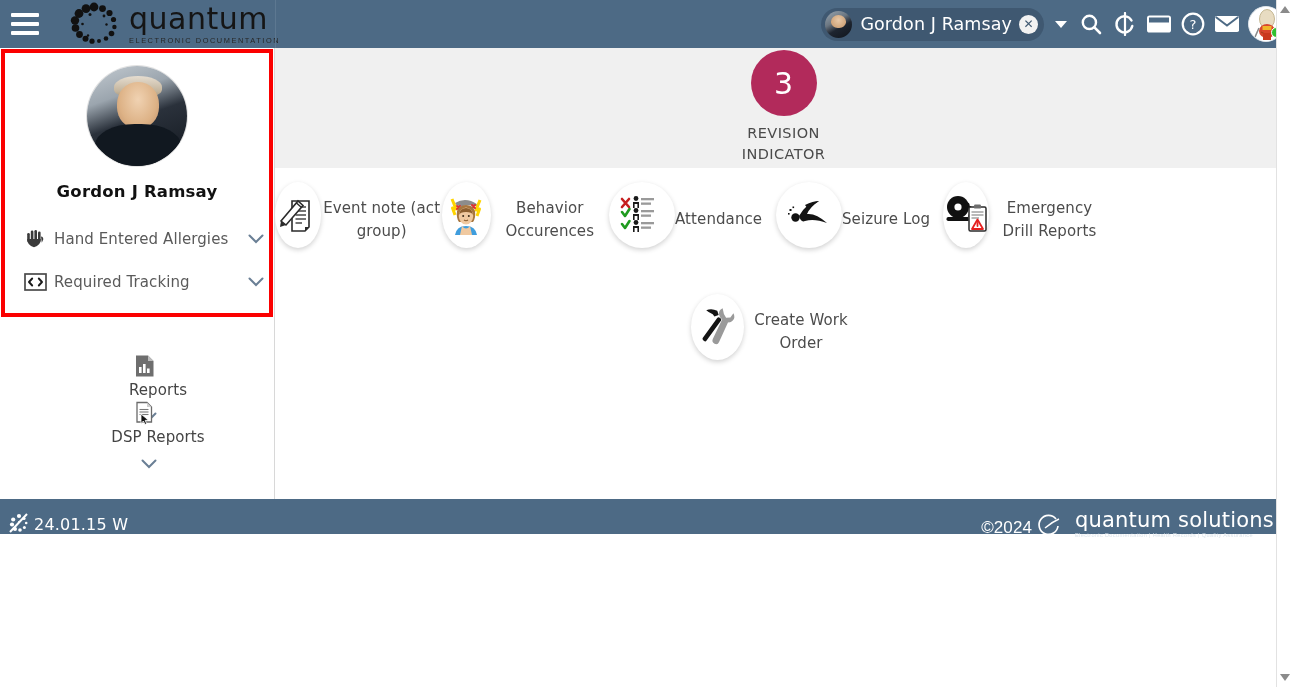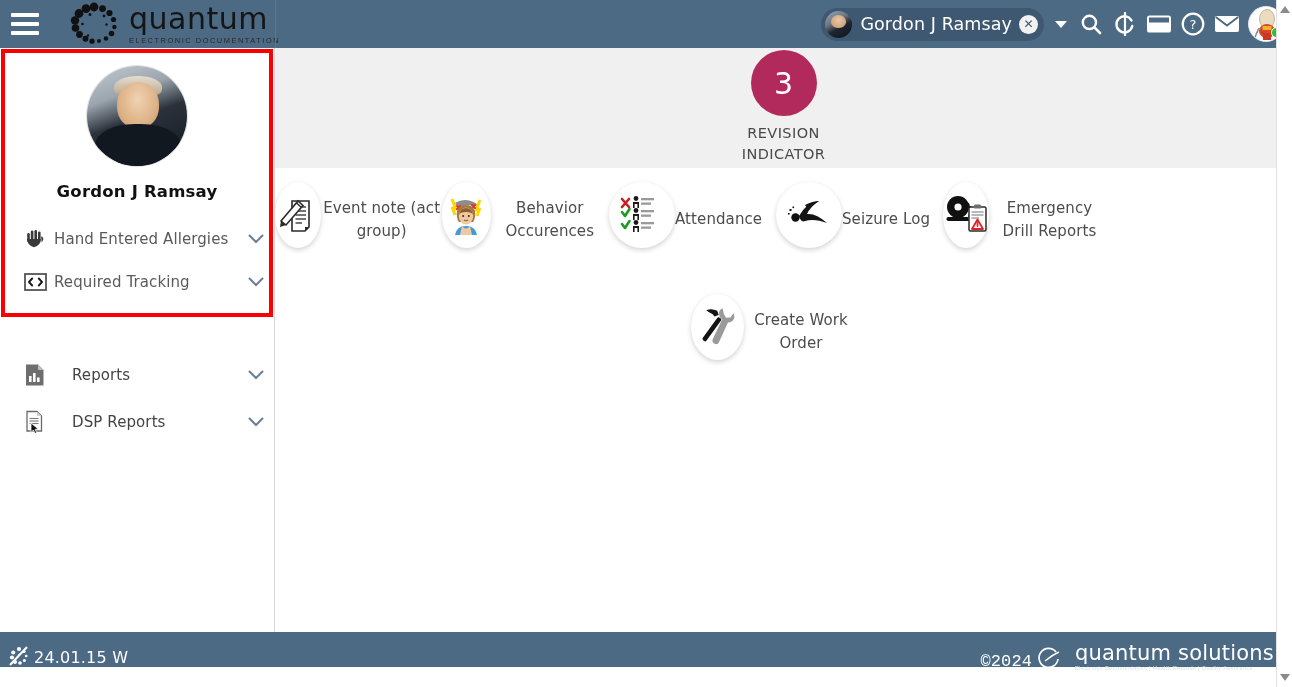--- a/index.html
+++ b/index.html
@@ -4,21 +4,21 @@
 <style>
   * { box-sizing: border-box; margin: 0; padding: 0; }
   html, body {
     width: 1292px; height: 687px;
     font-family: "Liberation Sans", sans-serif;
     background: #ffffff;
     overflow: hidden;
   }
   #app {
     position: relative;
-    width: 1292px; height: 667px;
+    width: 1292px; height: 534px;
     display: flex; flex-direction: column;
     background: #0f766e;
   }
 
   
   .header {
     height: 48px;
     background: #4d6a85;
     display: flex; align-items: center;
     flex: 0 0 48px;
@@ -160,21 +160,21 @@
   .nav-label {
     font-size: 15px; color: #5a5a5a; font-family: "DejaVu Sans", sans-serif;
     letter-spacing: .1px; flex: 1;
   }
   .nav-label.indent { padding-left: 18px; }
   .chev {
     width: 36px; flex: 0 0 36px; display: flex; align-items: center; justify-content: center;
   }
   .chev svg { display: block; }
   .nav-group-2 { margin-top: 48px; }
-  .nav-group-2 .nav-item { height: 47px; }
+  .nav-group-2 .nav-item { height: 47px; flex-direction: column; }
   .nav-group-2 .nav-label { font-size: 15px; color: #444444; }
 
   
   .main {
     flex: 1; background: #ffffff; position: relative; min-width: 0; overflow: hidden;
   }
   .revision-banner {
     height: 120px; background: #f0f0f0;
     display: flex; flex-direction: column; align-items: center; justify-content: center;
     position: relative;
@@ -218,21 +218,21 @@
     height: 35px; flex: 0 0 35px; background: #4d6a85;
     display: flex; align-items: center; justify-content: space-between;
     padding: 15px 18px 0 8px; position: relative;
   }
   .footer-left { display: flex; align-items: center; gap: 4px; }
   .version {
     color: #ffffff; font-size: 16px; font-family: "DejaVu Sans", sans-serif; letter-spacing: .2px;
   }
   .footer-right { display: flex; align-items: flex-end; gap: 4px; }
   .copy {
-    color: #ffffff; font-size: 17px; font-family: Liberation Mono, monospace; letter-spacing: .1px;
+    color: #ffffff; font-size: 17px; font-family: Liberation Sans, sans-serif; letter-spacing: .1px;
   }
   .fbrand { display: flex; flex-direction: column; line-height: 1; margin-left: 9px; }
   .fbrand-name {
     color: #ffffff; font-size: 21px; font-family: "DejaVu Sans", sans-serif; letter-spacing: .2px;
   }
   .fbrand-sub {
     color: #dbe3ea; font-size: 5.6px; letter-spacing: .35px; margin-top: 2px;
     font-family: "Liberation Sans", sans-serif;
   }
 

